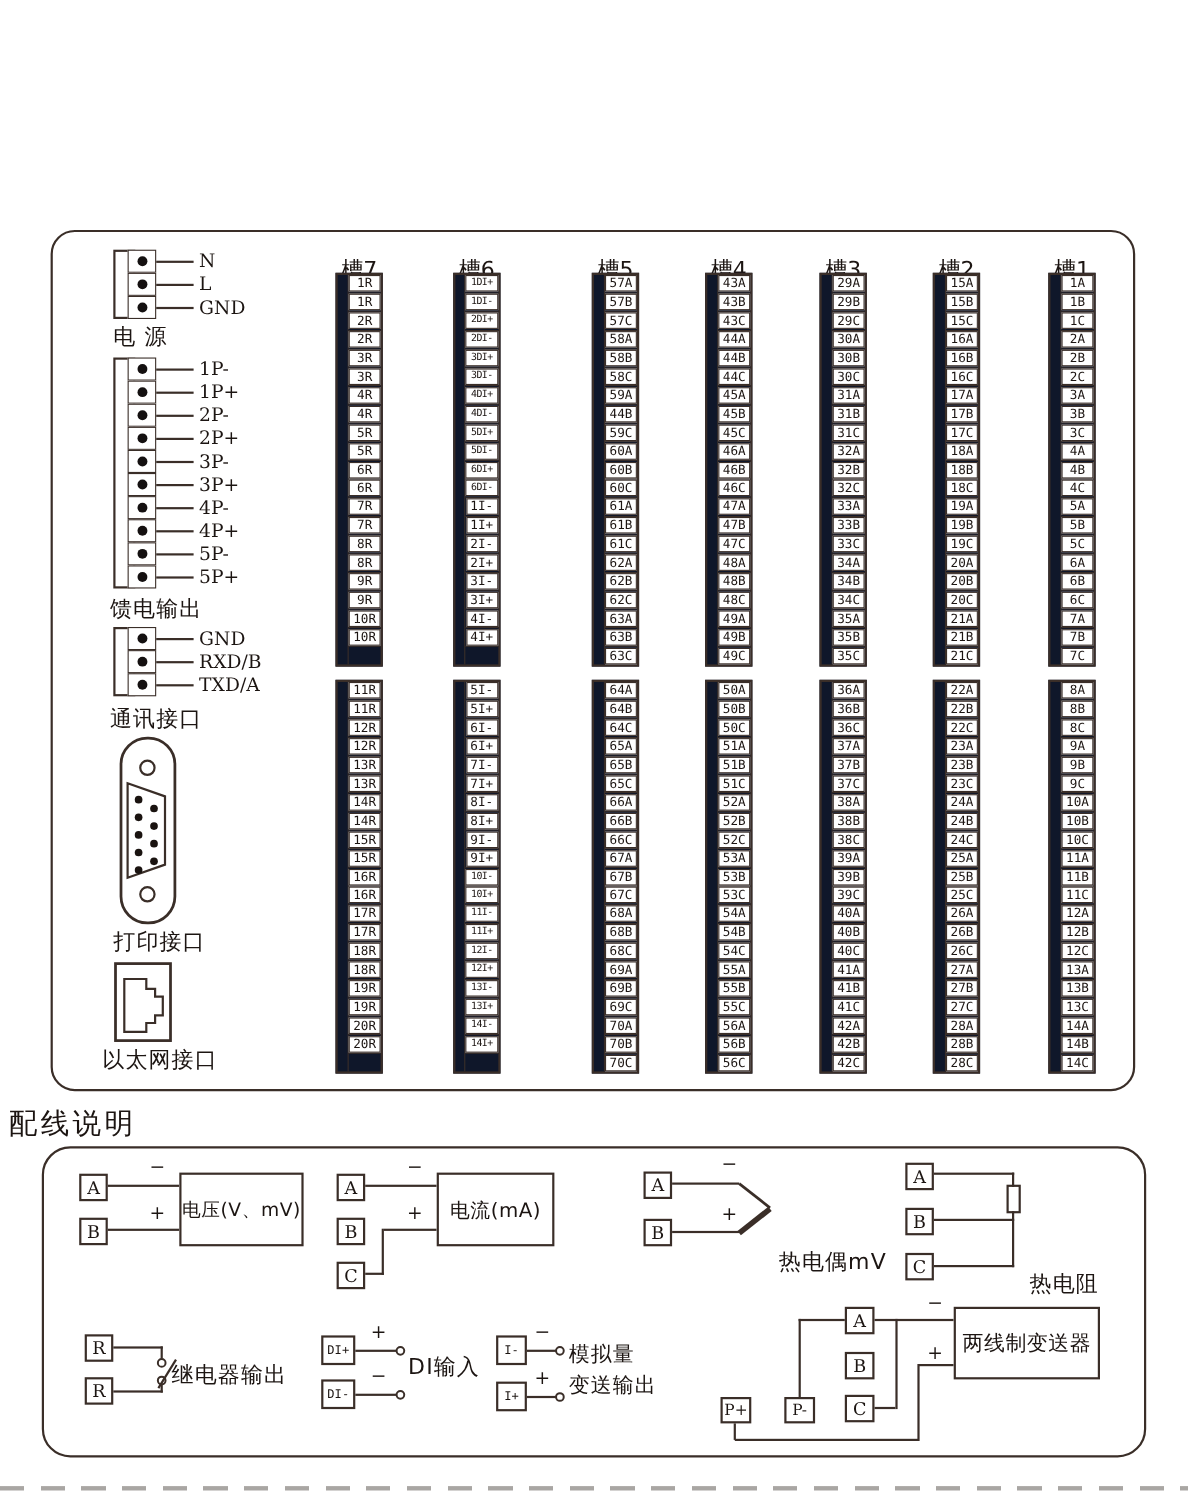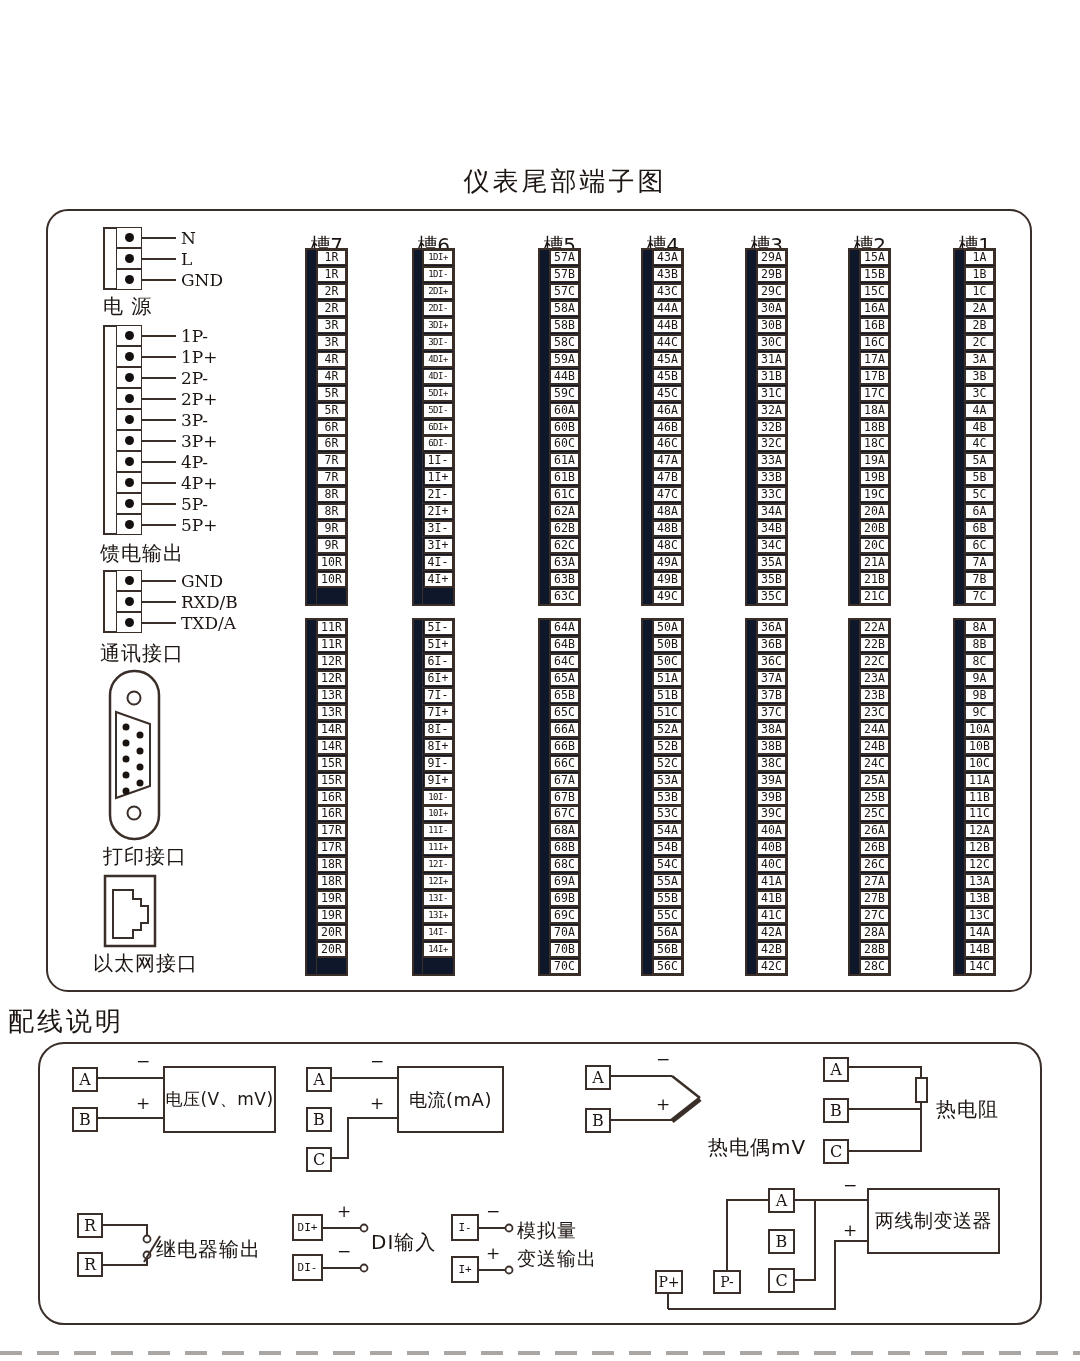--- a/index.html
+++ b/index.html
@@ -50,21 +50,20 @@
   .resistor{position:absolute;width:13px;height:26px;border:2px solid #3a2e28;box-sizing:border-box;background:#fff;}
   .dash-line{position:absolute;left:0;top:1351px;width:1080px;height:4px;
              background:repeating-linear-gradient(90deg,#a9a6a3 0 22px,transparent 22px 37px);}
 </style>
 </head>
 <body>
 
 <div class="page">
 
 
-  <div class="h-terminal">仪表尾部端子图</div>
 
   <div class="main-box"></div>
 
   <svg class="overlay" width="1080" height="1361" viewBox="0 0 1080 1361">
 
     <g>
       <rect x="110" y="671" width="49" height="168" rx="24" fill="#fff" stroke="#3a2e28" stroke-width="2.5"></rect>
       <circle cx="134" cy="698" r="6.5" fill="#fff" stroke="#3a2e28" stroke-width="2"></circle>
       <circle cx="134" cy="813" r="6.5" fill="#fff" stroke="#3a2e28" stroke-width="2"></circle>
       <polygon points="116,712 150,724 150,786 116,798" fill="#fff" stroke="#3a2e28" stroke-width="2"></polygon>
@@ -1251,21 +1250,21 @@
   <div class="grp">
     <div class="term" style="left:823px;top:1057px;">A</div>
     <div class="term" style="left:823px;top:1098px;">B</div>
     <div class="term" style="left:823px;top:1139px;">C</div>
     <div class="resistor" style="left:915px;top:1077px;"></div>
     <div class="wire h" style="left:849px;top:1066px;width:73px;"></div>
     <div class="wire v" style="left:920px;top:1066px;height:13px;"></div>
     <div class="wire v" style="left:920px;top:1101px;height:51px;"></div>
     <div class="wire h" style="left:849px;top:1108px;width:73px;"></div>
     <div class="wire h" style="left:849px;top:1150px;width:73px;"></div>
-    <div class="exlabel" style="left:936px;top:1096px;font-family:Liberation Serif, serif;">热电阻</div>
+    <div class="exlabel" style="left:936px;top:1154px;font-family:Liberation Serif, serif;">热电阻</div>
   </div>
 
   <div class="grp">
     <div class="term" style="left:77px;top:1213px;">R</div>
     <div class="term" style="left:77px;top:1252px;">R</div>
     <div class="wire h" style="left:103px;top:1224px;width:45px;"></div>
     <div class="wire v" style="left:146px;top:1224px;height:11px;"></div>
     <div class="wire h" style="left:103px;top:1264px;width:45px;"></div>
     <div class="wire v" style="left:146px;top:1258px;height:8px;"></div>
     <div class="exlabel" style="left:156px;top:1236px;">继电器输出</div>

